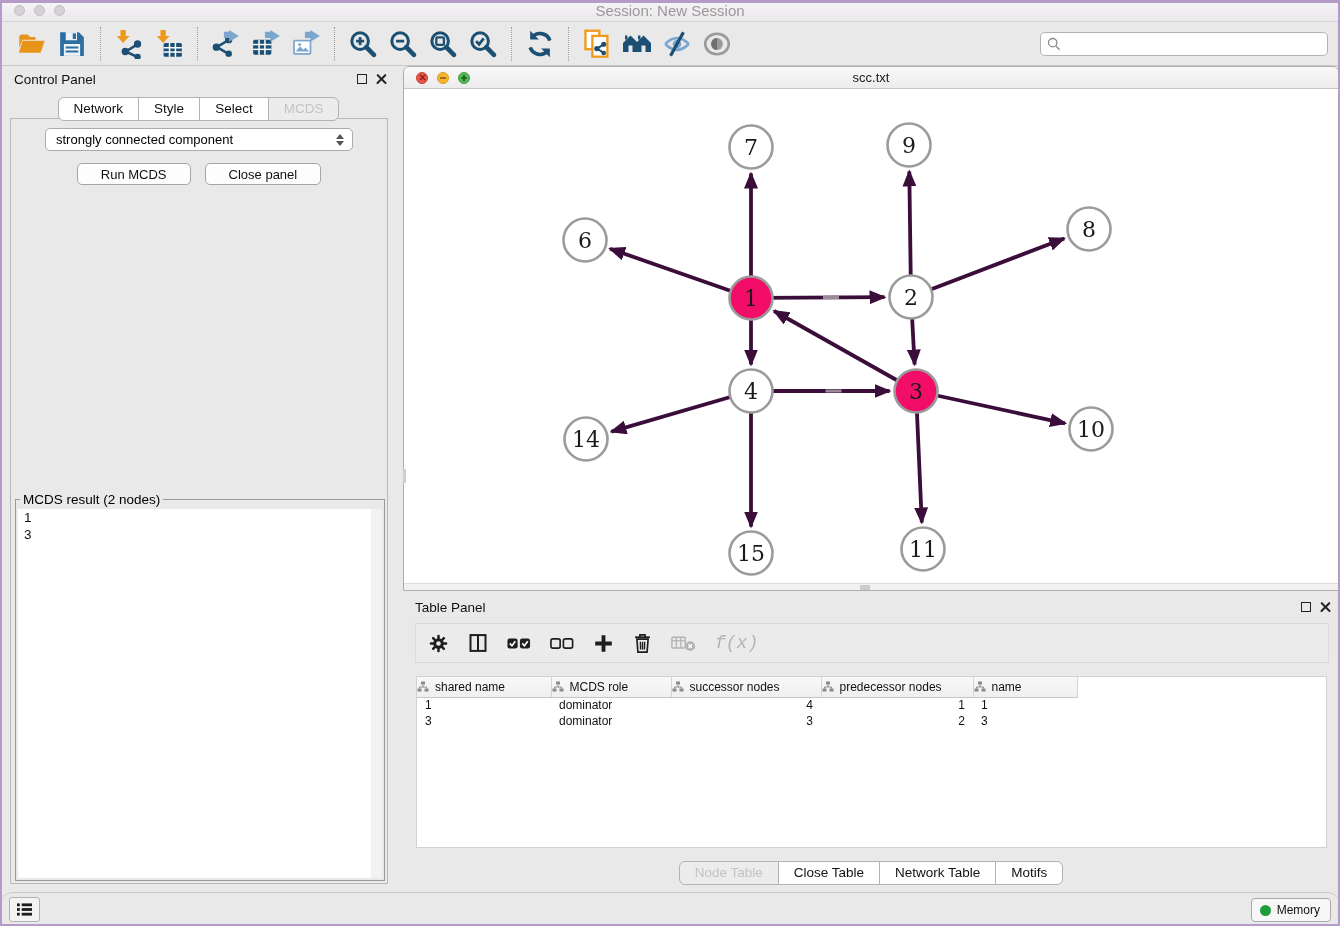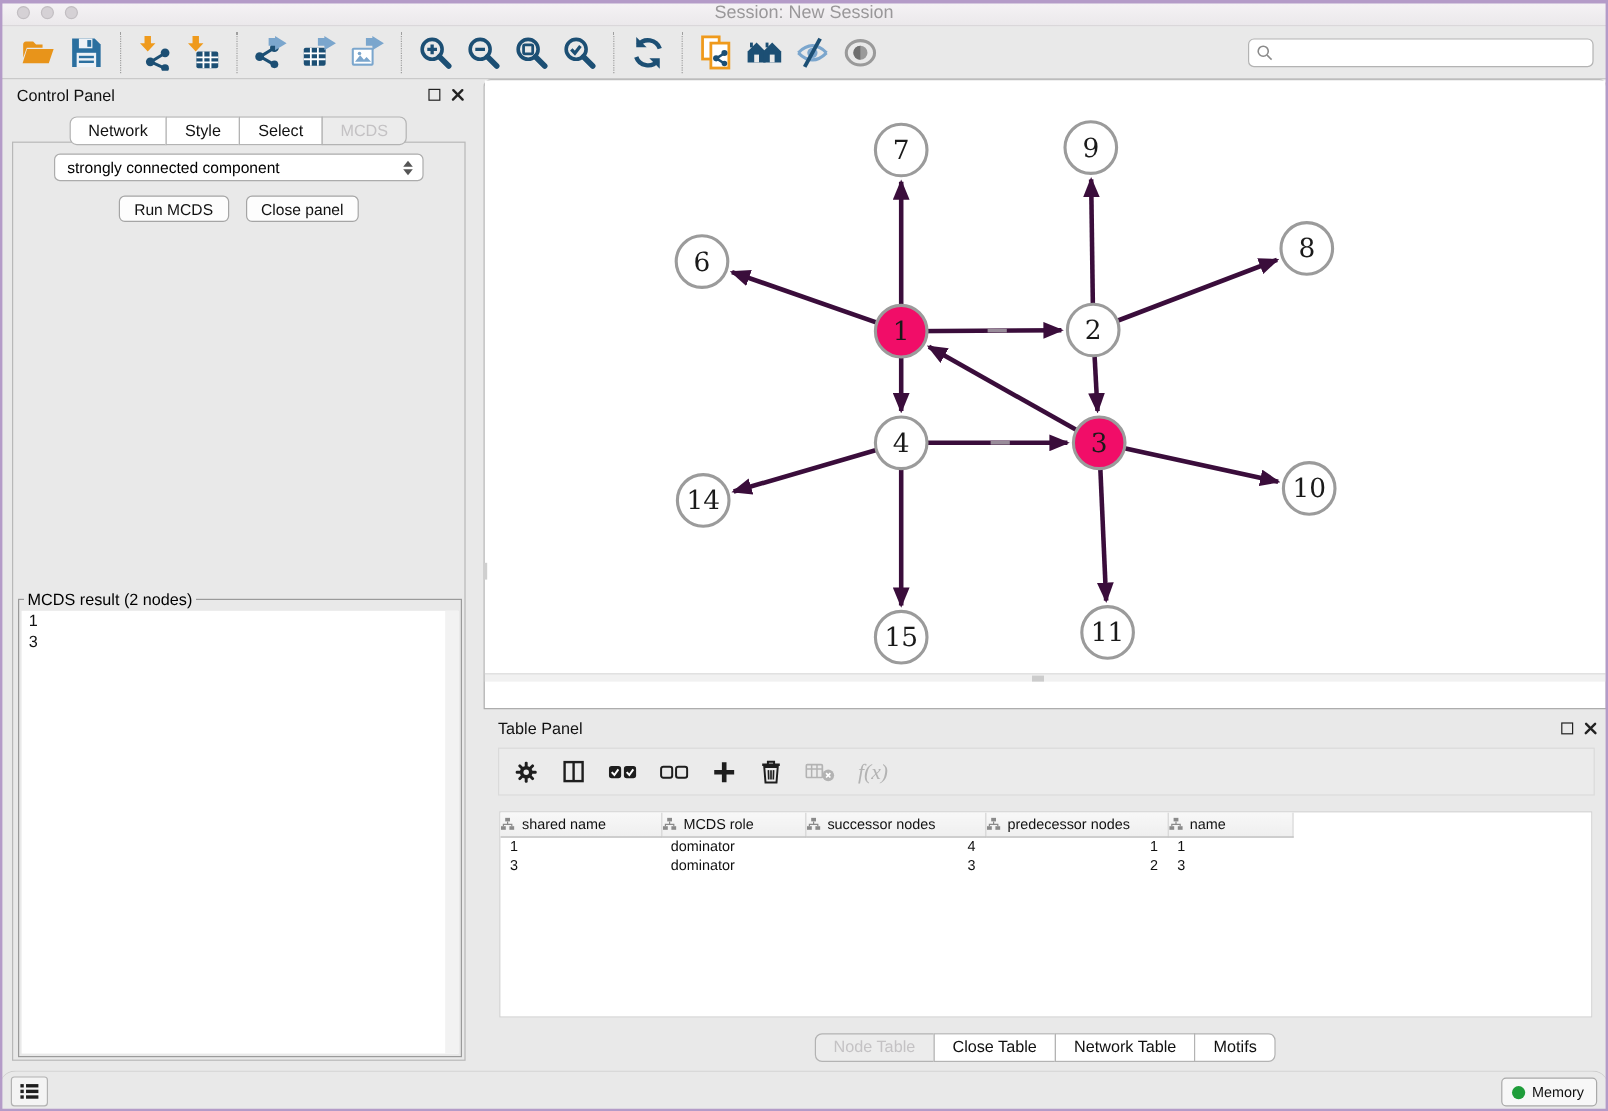--- a/index.html
+++ b/index.html
@@ -38,21 +38,21 @@
   .seg-last { border-radius:0 6px 6px 0; }
   .seg-sel { background:#ececec; color:#c4c2c4; }
   .cp-content { position:absolute; top:51px; left:8px; right:7px; bottom:4px; border:1px solid #b8b8b8; background:#e9e9e9; }
   .opt-label { text-align:center; margin-top:19px; font-size:13.5px; color:#111; }
   .cp-select { margin:9px auto 0; width:308px; height:23px; background:#fff; border:1px solid #acacac; border-radius:5px; display:flex; align-items:center; padding:0 8px 0 10px; font-size:13px; cursor:pointer; }
   .cp-select .sel-text { flex:1; }
   .chevrons { display:flex; flex-direction:column; gap:2px; align-items:center; }
   .chev-up { width:0; height:0; border-left:4px solid transparent; border-right:4px solid transparent; border-bottom:5px solid #555; }
   .chev-down { width:0; height:0; border-left:4px solid transparent; border-right:4px solid transparent; border-top:5px solid #555; }
   .cp-buttons { display:flex; justify-content:center; gap:14px; margin-top:12px; }
-  .cp-btn { height:22px; padding:0 12px; background:#fdfdfd; border:1px solid #a5a5a5; border-radius:5px; font-size:13px; font-family:"Liberation Sans",sans-serif; cursor:pointer; color:#111; }
+  .cp-btn { height:22px; padding:0 23px; background:#fdfdfd; border:1px solid #a5a5a5; border-radius:5px; font-size:13px; font-family:"Liberation Sans",sans-serif; cursor:pointer; color:#111; }
   .result-box { position:absolute; left:4px; right:2px; top:373px; bottom:2px; border:1px solid #9a9a9a; padding:0; }
   .result-box legend { font-size:13.5px; margin-left:4px; padding:0 3px; color:#000000; }
   .result-list { position:absolute; left:2px; right:2px; top:2px; bottom:2px; background:#fff; overflow:hidden; }
   .result-item { font-size:13.5px; line-height:17px; padding-left:6px; color:#111; cursor:default; }
   .result-scroll { position:absolute; right:2px; top:2px; bottom:2px; width:11px; background:#f2f2f2; }
 
   
   .net-window { position:absolute; left:403px; top:66px; width:936px; height:525px; background:#fff; border:1px solid #adadad; border-radius:6px 6px 0 0; }
   .net-titlebar { position:relative; height:22px; background:linear-gradient(#f8f8f8,#ececec); border-bottom:1px solid #c5c5c5; border-radius:6px 6px 0 0; display:flex; align-items:center; }
   .tl { width:12px; height:12px; border-radius:50%; margin-left:9px; display:flex; align-items:center; justify-content:center; font-size:9px; font-weight:bold; cursor:pointer; }
@@ -63,21 +63,21 @@
   .net-title { position:absolute; left:0; right:0; text-align:center; font-size:13px; color:#1a1a1a; }
   .net-canvas { position:relative; width:100%; height:494px; background:#fff; overflow:hidden; }
   .net-bottom { height:7px; background:#f1f1f1; border-top:1px solid #dcdcdc; position:relative; }
   .net-grip { position:absolute; left:456px; top:1px; width:10px; height:5px; background:#cccccc; }
   .side-grip { position:absolute; left:-1px; top:402px; width:3px; height:14px; background:#cfcfcf; }
 
   
   .table-panel { position:absolute; left:403px; top:595px; width:936px; height:293px; background:#e9e9e9; }
   .tp-toolbar { position:absolute; left:12px; right:10px; top:28px; height:40px; border:1px solid #dadada; background:#ebebeb; display:flex; align-items:center; gap:19px; padding:0 12px; }
   .tp-icon { display:flex; align-items:center; justify-content:center; cursor:pointer; }
-  .fx-label { font-family:Liberation Serif, serif; font-style:italic; font-size:18px; color:#b3b3b3; cursor:default; }
+  .fx-label { font-family:Liberation Mono, monospace; font-style:italic; font-size:18px; color:#b3b3b3; cursor:default; }
   .tp-tablewrap { position:absolute; left:13px; right:12px; top:81px; height:172px; background:#fff; border:1px solid #d2d2d2; overflow:hidden; }
   table.nodes { border-collapse:collapse; table-layout:fixed; width:660px; }
   table.nodes th { height:20px; background:linear-gradient(#f8f8f8,#efefef); border-right:1px solid #d4d4d4; border-bottom:1px solid #c6c6c6; font-size:12px; font-weight:normal; color:#111; }
   table.nodes th .th-inner { display:flex; align-items:center; justify-content:flex-start; gap:6px; }
   table.nodes td { height:16px; font-size:12px; color:#111; padding:0 8px; white-space:nowrap; }
   .tp-tabs { position:absolute; bottom:3px; left:0; width:100%; display:flex; justify-content:center; }
 
   
   .statusbar { position:absolute; left:0; right:0; bottom:0; height:34px; background:#e9e9e9; border-top:1px solid #c8c8c8;border-radius:13px; }
   .sb-left-btn { position:absolute; left:9px; top:4px; width:31px; height:25px; background:#f4f4f4; border:1px solid #b2b2b2; border-radius:3px; display:flex; align-items:center; justify-content:center; cursor:pointer; }
@@ -288,20 +288,38 @@
       <div class="result-list" id="result-list">
           <div class="result-item">1</div>
           <div class="result-item">3</div>
         </div>
       <div class="result-scroll"></div>
     </fieldset>
   </div>
 </div>
 
 <div class="net-window">
+  <div class="net-titlebar">
+    <div class="tl tl-close">
+        <svg width="7" height="7" viewBox="0 0 8 8">
+          <path d="M1 1l6 6M7 1L1 7" stroke="#7c1d14" stroke-width="1.6"></path>
+        </svg>
+      </div>
+    <div class="tl tl-min">
+        <svg width="8" height="8" viewBox="0 0 8 8">
+          <line x1="1" y1="4" x2="7" y2="4" stroke="#8a6210" stroke-width="1.7"></line>
+        </svg>
+      </div>
+    <div class="tl tl-zoom">
+        <svg width="8" height="8" viewBox="0 0 8 8">
+          <path d="M4 1v6M1 4h6" stroke="#1b5c1c" stroke-width="1.7"></path>
+        </svg>
+      </div>
+    <div class="net-title">scc.txt</div>
+  </div>
   <div class="net-canvas">
     <svg id="graph-svg" width="934" height="494" viewBox="0 0 934 494">
         <defs>
           <marker id="arrow" markerUnits="userSpaceOnUse" markerWidth="17" markerHeight="14" refX="15" refY="7" orient="auto">
             <path d="M0,0 L17,7 L0,14 z" fill="#3a0d3b"></path>
           </marker>
         </defs>
         <line x1="347" y1="209" x2="347.0" y2="84.5" stroke="#3a0d3b" stroke-width="3.8" marker-end="url(#arrow)"></line>
         <line x1="347" y1="209" x2="206.0" y2="159.7" stroke="#3a0d3b" stroke-width="3.8" marker-end="url(#arrow)"></line>
         <line x1="347" y1="209" x2="480.5" y2="208.2" stroke="#3a0d3b" stroke-width="3.8" marker-end="url(#arrow)"></line>

